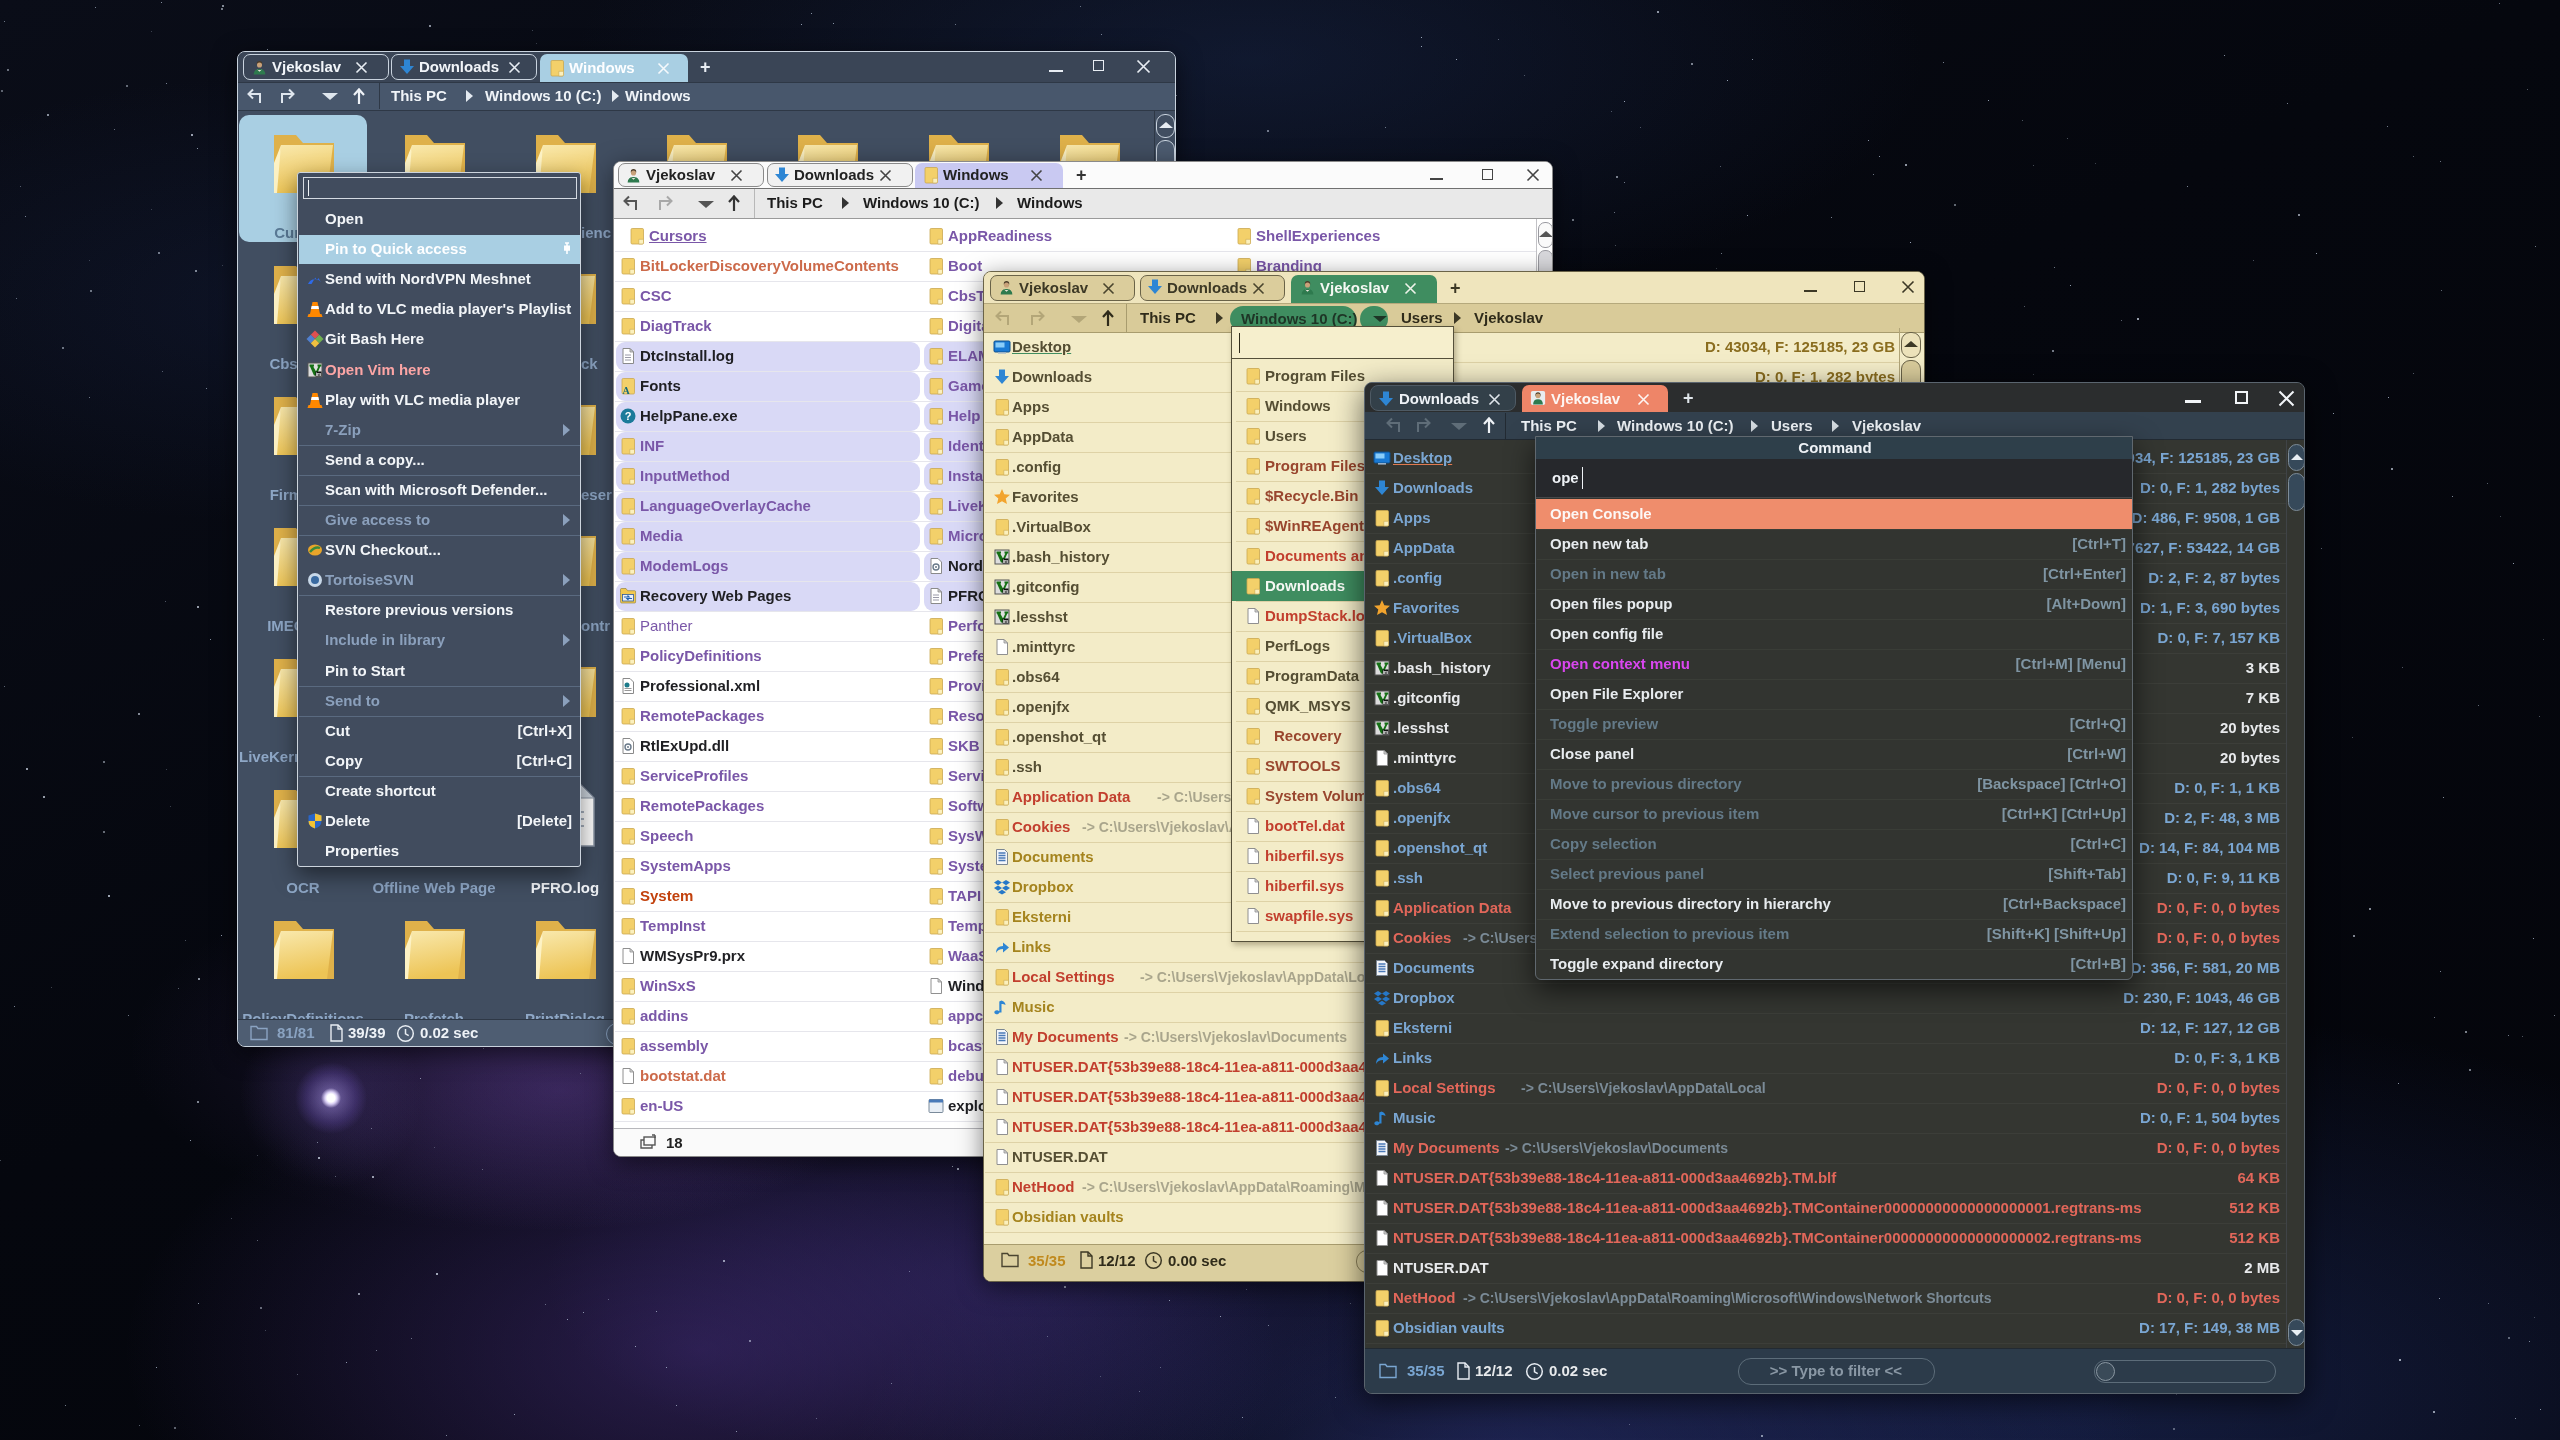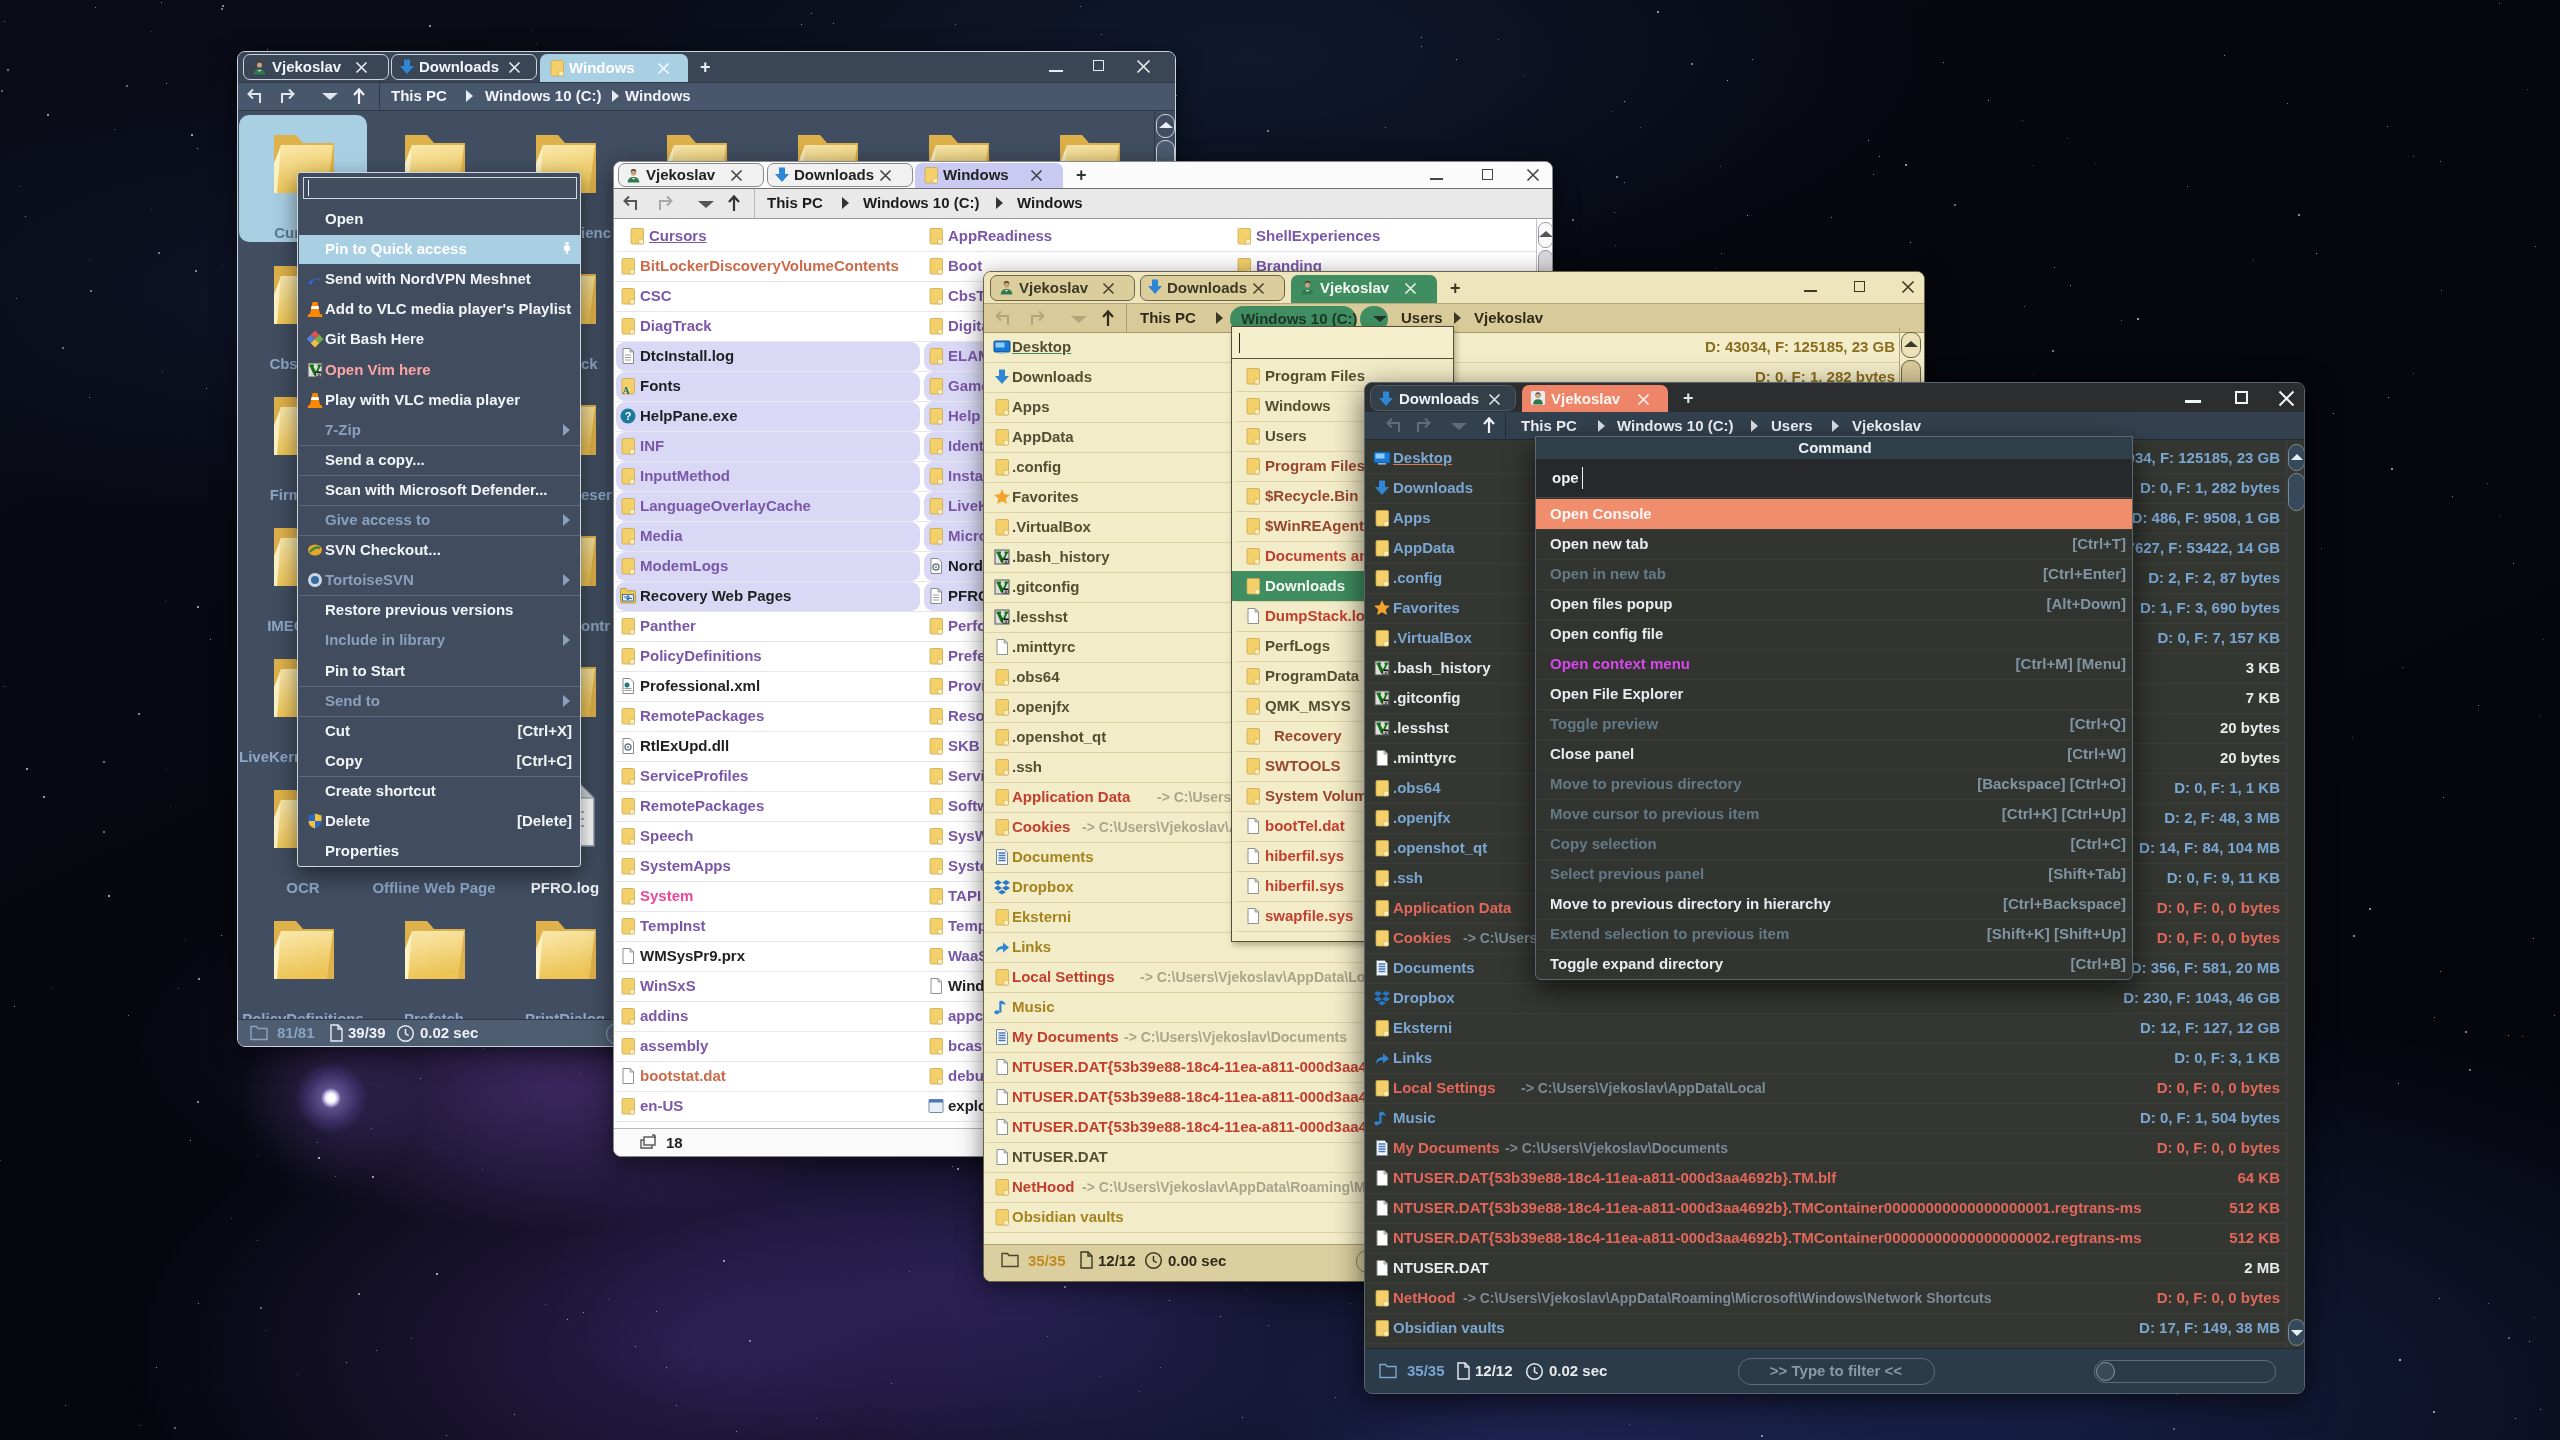--- a/index.html
+++ b/index.html
@@ -887,21 +887,21 @@
     <svg class="ic" style="left:5px;top:425px" width="18" height="18" viewBox="0 0 18 18">
       <path d="M1.5 5.5 v-3 q0-1 1-1 h4.5 l1.6 2.2 h7 q1 0 1 1 V15 q0 1-1 1 h-13 q-1 0-1-1 z" fill="#f2c94f" stroke="#8a7a30" stroke-width="0.6"></path>
       <rect x="3.5" y="7.5" width="11" height="6.5" fill="#e8f0fa" stroke="#2c5a9a" stroke-width="0.8"></rect>
       <path d="M5 10 h5 l-1.5-1.5 M13 11.5 h-5 l1.5 1.5 M10 8.5 l0 0" stroke="#2060b0" stroke-width="1.2" fill="none"></path>
     </svg>
     <div class="txt" style="left:26px;top:424px;color:#1f1f23;font-size:15px;font-weight:bold;">Recovery Web Pages</div>
     <svg class="ic" style="left:5px;top:455px" width="18" height="18" viewBox="0 0 18 18">
       <rect x="3" y="1.5" width="12.5" height="15.5" rx="1.2" fill="#f3d06a" stroke="#caa850" stroke-width="0.8"></rect>
       <path d="M10.8 12.3 h4.7 V15.8 q0 1.2-1.2 1.2 H10.8 z" fill="#fbf0bd" stroke="#caa850" stroke-width="0.6"></path>
     </svg>
-    <div class="txt" style="left:26px;top:454px;color:#7a57a8;font-size:15px;font-weight:bold;text-align:center;">Panther</div>
+    <div class="txt" style="left:26px;top:454px;color:#7a57a8;font-size:15px;font-weight:normal;text-align:center;">Panther</div>
     <svg class="ic" style="left:5px;top:485px" width="18" height="18" viewBox="0 0 18 18">
       <rect x="3" y="1.5" width="12.5" height="15.5" rx="1.2" fill="#f3d06a" stroke="#caa850" stroke-width="0.8"></rect>
       <path d="M10.8 12.3 h4.7 V15.8 q0 1.2-1.2 1.2 H10.8 z" fill="#fbf0bd" stroke="#caa850" stroke-width="0.6"></path>
     </svg>
     <div class="txt" style="left:26px;top:484px;color:#7a57a8;font-size:15px;font-weight:bold;">PolicyDefinitions</div>
     <svg class="ic" style="left:5px;top:515px" width="18" height="18" viewBox="0 0 18 18">
       <path d="M4 1.5 h7 l3.5 3.5 V16.5 h-10.5 z" fill="#fff" stroke="#8a8a8a"></path>
       <circle cx="8" cy="8" r="2.5" fill="#1b7a8a"></circle>
       <path d="M5.5 11.5 h7 M5.5 13.5 h7" stroke="#999" stroke-width="1"></path>
     </svg>
@@ -934,21 +934,21 @@
     <div class="txt" style="left:26px;top:664px;color:#7a57a8;font-size:15px;font-weight:bold;">Speech</div>
     <svg class="ic" style="left:5px;top:695px" width="18" height="18" viewBox="0 0 18 18">
       <rect x="3" y="1.5" width="12.5" height="15.5" rx="1.2" fill="#f3d06a" stroke="#caa850" stroke-width="0.8"></rect>
       <path d="M10.8 12.3 h4.7 V15.8 q0 1.2-1.2 1.2 H10.8 z" fill="#fbf0bd" stroke="#caa850" stroke-width="0.6"></path>
     </svg>
     <div class="txt" style="left:26px;top:694px;color:#7a57a8;font-size:15px;font-weight:bold;">SystemApps</div>
     <svg class="ic" style="left:5px;top:725px" width="18" height="18" viewBox="0 0 18 18">
       <rect x="3" y="1.5" width="12.5" height="15.5" rx="1.2" fill="#f3d06a" stroke="#caa850" stroke-width="0.8"></rect>
       <path d="M10.8 12.3 h4.7 V15.8 q0 1.2-1.2 1.2 H10.8 z" fill="#fbf0bd" stroke="#caa850" stroke-width="0.6"></path>
     </svg>
-    <div class="txt" style="left:26px;top:724px;color:#ec4899;font-size:15px;font-weight:bold;">System</div>
+    <div class="txt" style="left:26px;top:724px;color:#c2410c;font-size:15px;font-weight:bold;">System</div>
     <svg class="ic" style="left:5px;top:755px" width="18" height="18" viewBox="0 0 18 18">
       <rect x="3" y="1.5" width="12.5" height="15.5" rx="1.2" fill="#f3d06a" stroke="#caa850" stroke-width="0.8"></rect>
       <path d="M10.8 12.3 h4.7 V15.8 q0 1.2-1.2 1.2 H10.8 z" fill="#fbf0bd" stroke="#caa850" stroke-width="0.6"></path>
     </svg>
     <div class="txt" style="left:26px;top:754px;color:#7a57a8;font-size:15px;font-weight:bold;">TempInst</div>
     <svg class="ic" style="left:5px;top:785px" width="18" height="18" viewBox="0 0 18 18">
       <path d="M4 1.5 h7 l3.5 3.5 V16.5 h-10.5 z" fill="#ffffff" stroke="#909090" stroke-width="1"></path>
       <path d="M11 1.5 l3.5 3.5 h-3.5 z" fill="#d8d8d8" stroke="#909090" stroke-width="0.8"></path>
     </svg>
     <div class="txt" style="left:26px;top:784px;color:#1f1f23;font-size:15px;font-weight:bold;">WMSysPr9.prx</div>

